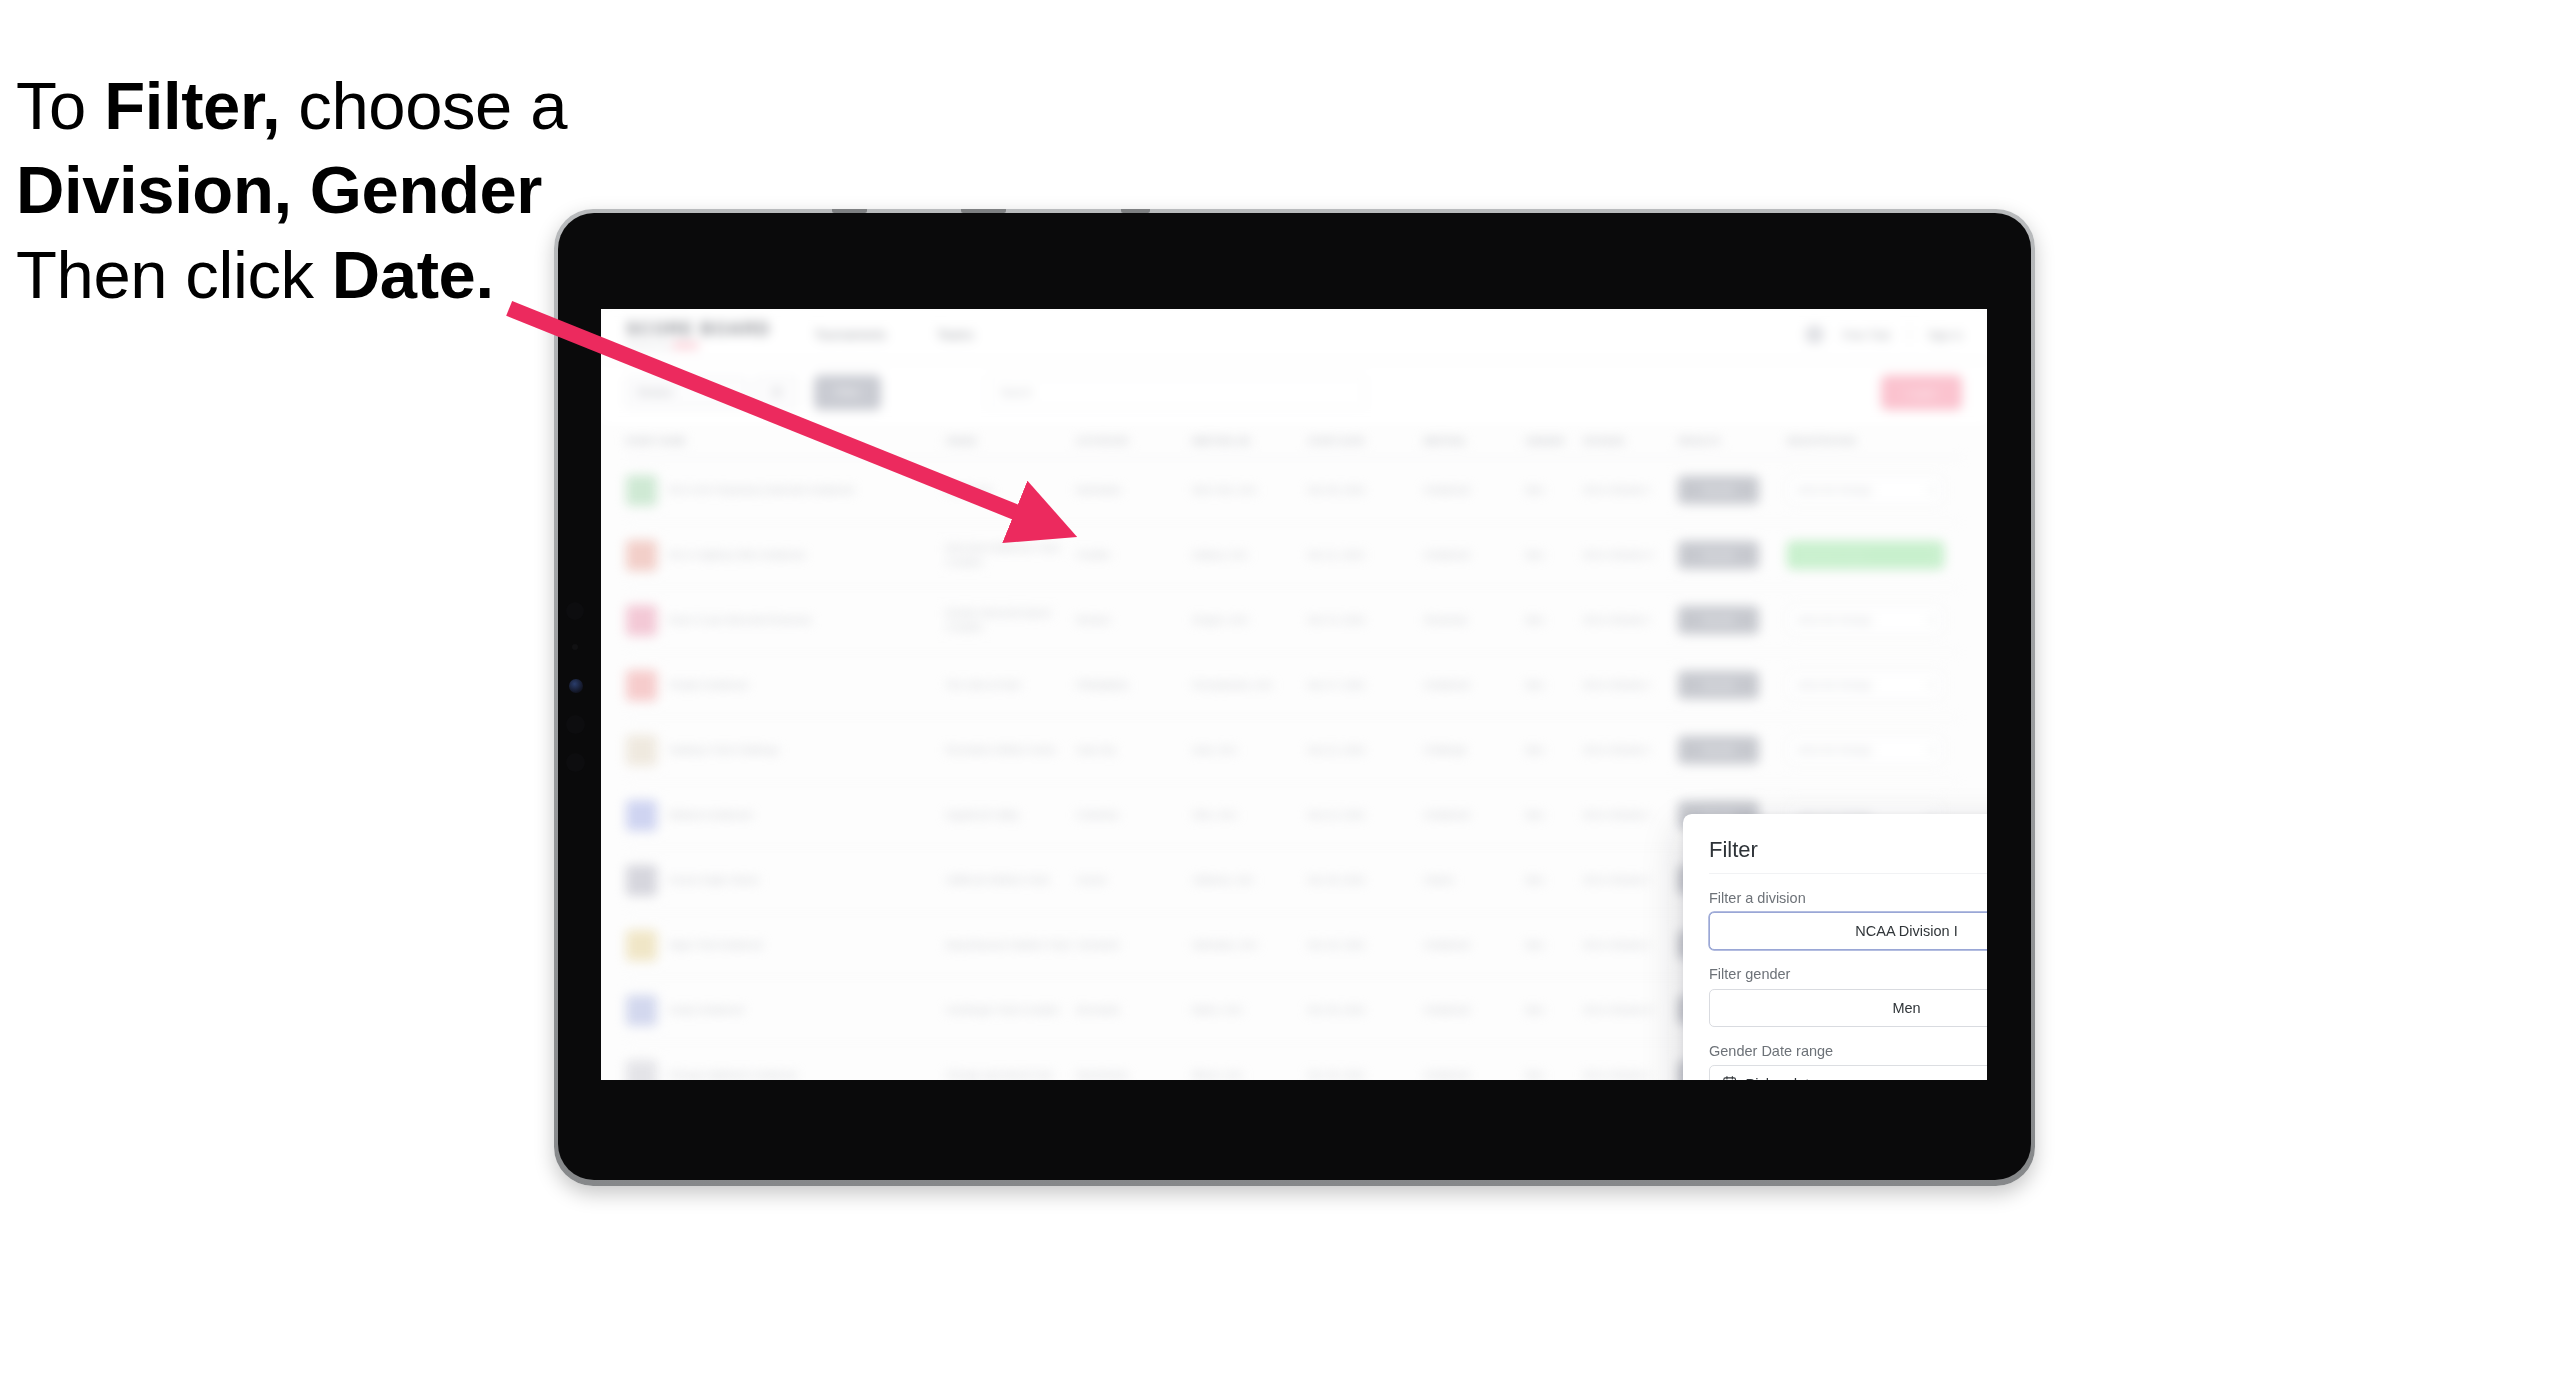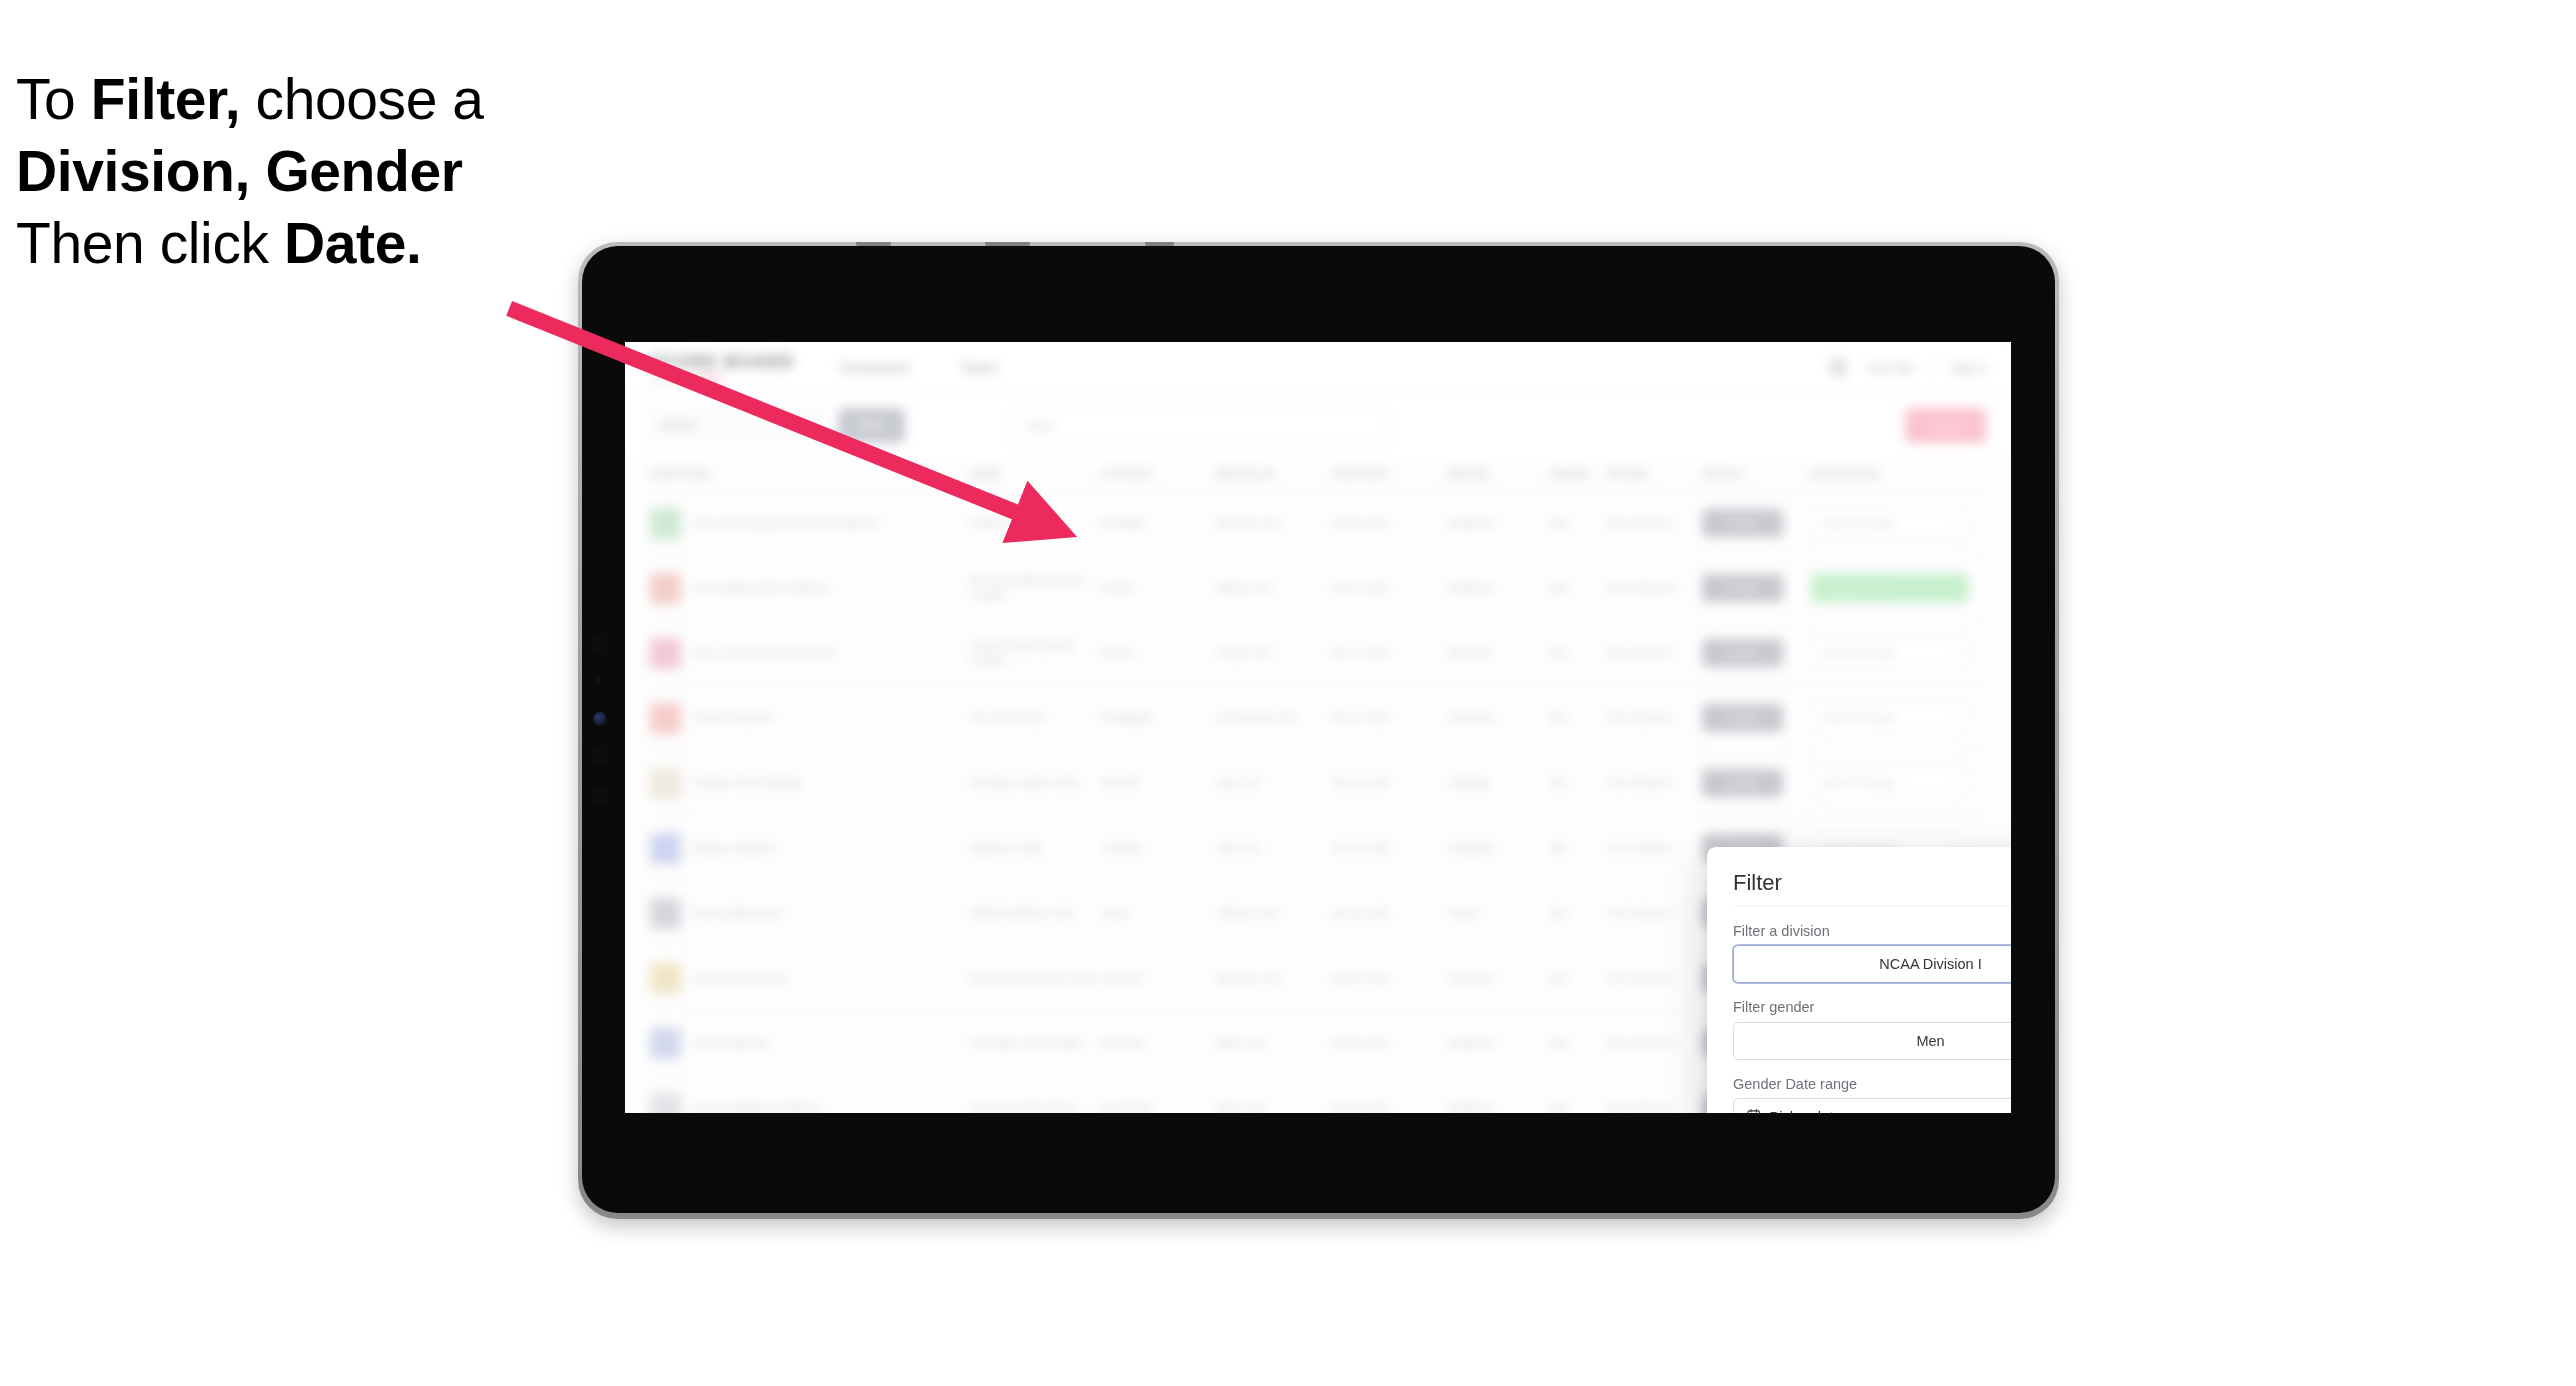--- a/index.html
+++ b/index.html
@@ -14,45 +14,44 @@
     overflow: hidden;
     font-family: "Liberation Sans", sans-serif;
   }
 
   
   #caption {
     position: absolute;
     left: 16px;
     top: 64px;
     width: 538px;
-    font-size: 57px;
+    font-size: 67px;
     line-height: 1.26;
     color: #000000;
     font-weight: 400;
     letter-spacing: -0.4px;
   }
   #caption .b { font-weight: 700; }
   #caption .line { white-space: nowrap; }
 
   
   #arrow-annotation {
     position: absolute;
     left: 0; top: 0;
     width: 2576px; height: 1386px;
     pointer-events: none;
   }
 
   
   #tablet {
     position: absolute;
-    left: 578px;
+    left: 554px;
     top: 209px;
     width: 1481px;
     height: 977px;
-    margin-top: 33px;
   }
   #tablet-bezel-outer {
     position: absolute;
     inset: 0;
     border-radius: 39px;
     background: linear-gradient(180deg, #b9bbbd 0%, #9ea0a2 45%, #86888a 100%);
     box-shadow: 0 7.3px 20.4px rgba(0,0,0,0.22);
   }
   #tablet-bezel-inner {
     position: absolute;

